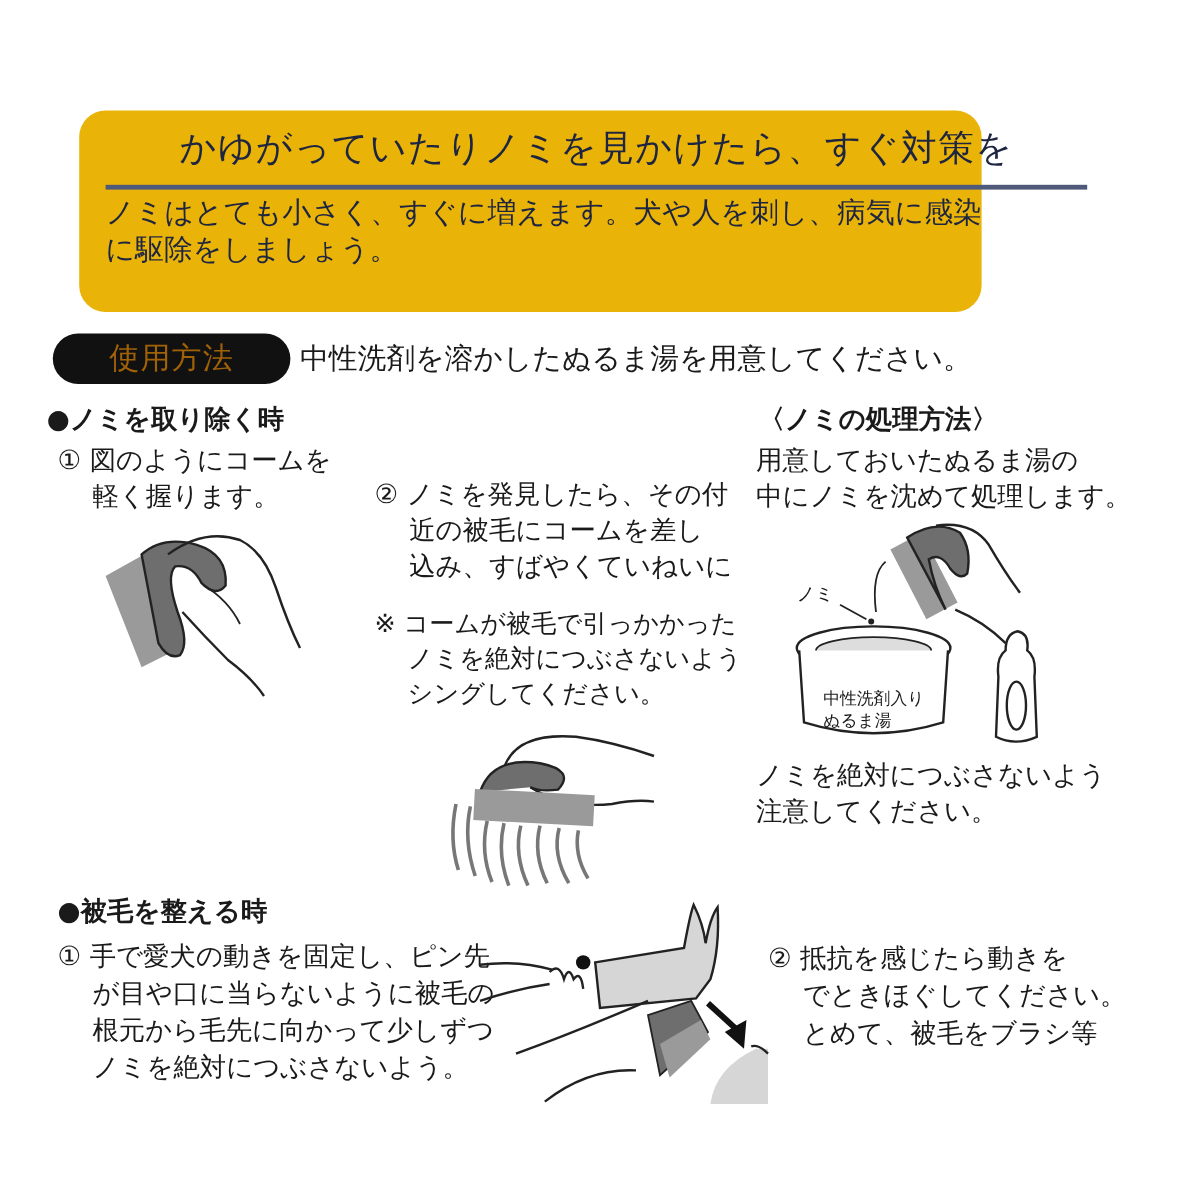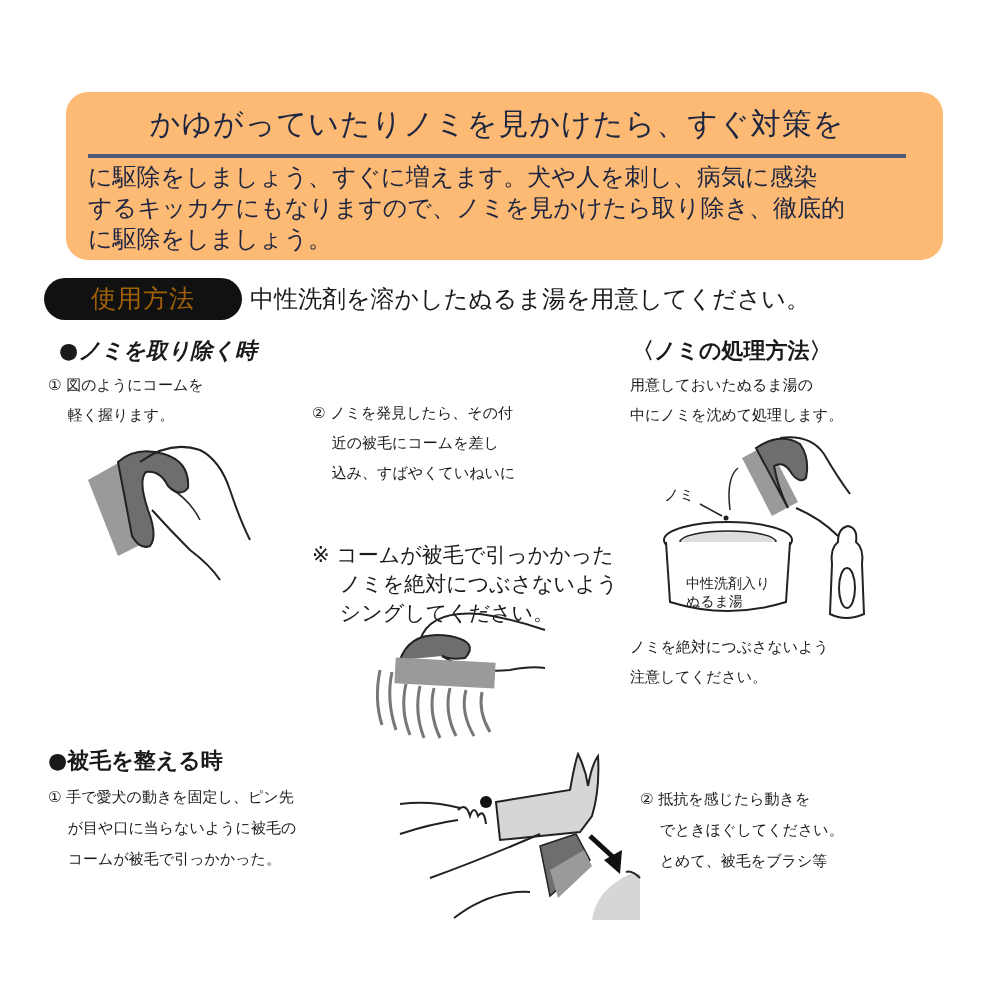--- a/index.html
+++ b/index.html
@@ -1,56 +1,55 @@
 <!DOCTYPE html>
 <html><head>
 <meta charset="utf-8">
 <style>
   html, body { margin: 0; padding: 0; background: #ffffff; }
   body { width: 1000px; height: 1000px; position: relative; overflow: hidden;
          font-family: "DejaVu Sans", "Liberation Sans", sans-serif; color: #1a1a1a; }
   .abs { position: absolute; }
 
   
-  .banner { left: 66px; top: 92px; width: 877px; height: 168px; background: #fdba74;
+  .banner { left: 66px; top: 92px; width: 752px; height: 168px; background: #eab308;
             border-radius: 22px; }
   .banner-title { left: 0; top: 10px; width: 862px; text-align: center; font-family: "DejaVu Serif", "Liberation Serif", serif;
                   font-size: 30px; color: #1d2540; letter-spacing: 1px; line-height: 44px; }
   .banner-rule { left: 22px; top: 62px; width: 818px; height: 4px; background: #4f5a7a; }
   .banner-body { left: 22px; top: 70px; width: 830px; font-size: 24px; line-height: 31px; color: #1d2540; }
   .banner-body div { white-space: nowrap; }
 
   
   .usage-pill { left: 44px; top: 278px; width: 198px; height: 42px; background: #111; border-radius: 22px;
                 color: #a16207; font-size: 25px; line-height: 42px; text-align: center; letter-spacing: 1px; }
   .usage-text { left: 250px; top: 282px; font-size: 24px; line-height: 34px; white-space: nowrap; }
 
   .heading { font-size: 22px; font-weight: bold; line-height: 30px; white-space: nowrap; }
-  .body-text { font-size: 15px; line-height: 30px; white-space: nowrap; }
-  .small-text { font-size: 21px; line-height: 29px; white-space: nowrap; margin-top: 35px; }
+  .body-text { font-size: 22px; line-height: 30px; white-space: nowrap; }
+  .small-text { font-size: 21px; line-height: 29px; white-space: nowrap; }
 
   svg { overflow: visible; }
 </style>
 </head>
 <body>
 
 <div class="abs banner">
   <div class="abs banner-title">かゆがっていたりノミを見かけたら、すぐ対策を</div>
   <div class="abs banner-rule"></div>
   <div class="abs banner-body">
-    <div>に駆除をしましょう、すぐに増えます。犬や人を刺し、病気に感染</div>
-    <div>するキッカケにもなりますので、ノミを見かけたら取り除き、徹底的</div>
+    <div>ノミはとても小さく、すぐに増えます。犬や人を刺し、病気に感染</div>
     <div>に駆除をしましょう。</div>
   </div>
 </div>
 
 <div class="abs usage-pill">使用方法</div>
 <div class="abs usage-text">中性洗剤を溶かしたぬるま湯を用意してください。</div>
 
-<div class="abs heading" style="left:59px; top:336px;font-style:italic;">●ノミを取り除く時</div>
+<div class="abs heading" style="left:39px; top:336px;">●ノミを取り除く時</div>
 
 <div class="abs body-text" style="left:48px; top:370px;">
   <div>① 図のようにコームを</div>
   <div>　 軽く握ります。</div>
 </div>
 
 <div class="abs body-text" style="left:312px; top:370px;margin-top:28px;">
   <div>② ノミを発見したら、その付</div>
   <div>　 近の被毛にコームを差し</div>
   <div>　 込み、すばやくていねいに</div>
@@ -119,21 +118,22 @@
 
 <div class="abs body-text" style="left:630px; top:632px;">
   <div>ノミを絶対につぶさないよう</div>
   <div>注意してください。</div>
 </div>
 
 <div class="abs heading" style="left:48px; top:746px;">●被毛を整える時</div>
 <div class="abs body-text" style="left:48px; top:782px; line-height:31px;">
   <div>① 手で愛犬の動きを固定し、ピン先</div>
   <div>　 が目や口に当らないように被毛の</div>
-  <div>　 コームが被毛で引っかかった。</div>
+  <div>　 根元から毛先に向かって少しずつ</div>
+  <div>　 ノミを絶対につぶさないよう。</div>
 </div>
 
 <svg class="abs" style="left:400px; top:750px;" width="240" height="180">
   <path d="M96,52 L170,40 Q175,12 178,4 Q186,20 188,36 Q192,14 198,6 Q200,40 192,66 L180,82 L100,90 Z" fill="#d6d6d6" stroke="#222" stroke-width="2"></path>
   <circle cx="86" cy="52" r="6" fill="#111"></circle>
   <path d="M0,54 Q30,50 60,58" fill="none" stroke="#222" stroke-width="2"></path>
   <path d="M0,84 Q30,74 58,70" fill="none" stroke="#222" stroke-width="2"></path>
   <path d="M58,60 Q66,52 70,66 Q74,54 78,66 Q84,58 86,74" fill="none" stroke="#222" stroke-width="2"></path>
   <path d="M30,128 Q80,110 140,84" fill="none" stroke="#222" stroke-width="2"></path>
   <path d="M54,168 Q90,140 130,142" fill="none" stroke="#222" stroke-width="2"></path>

